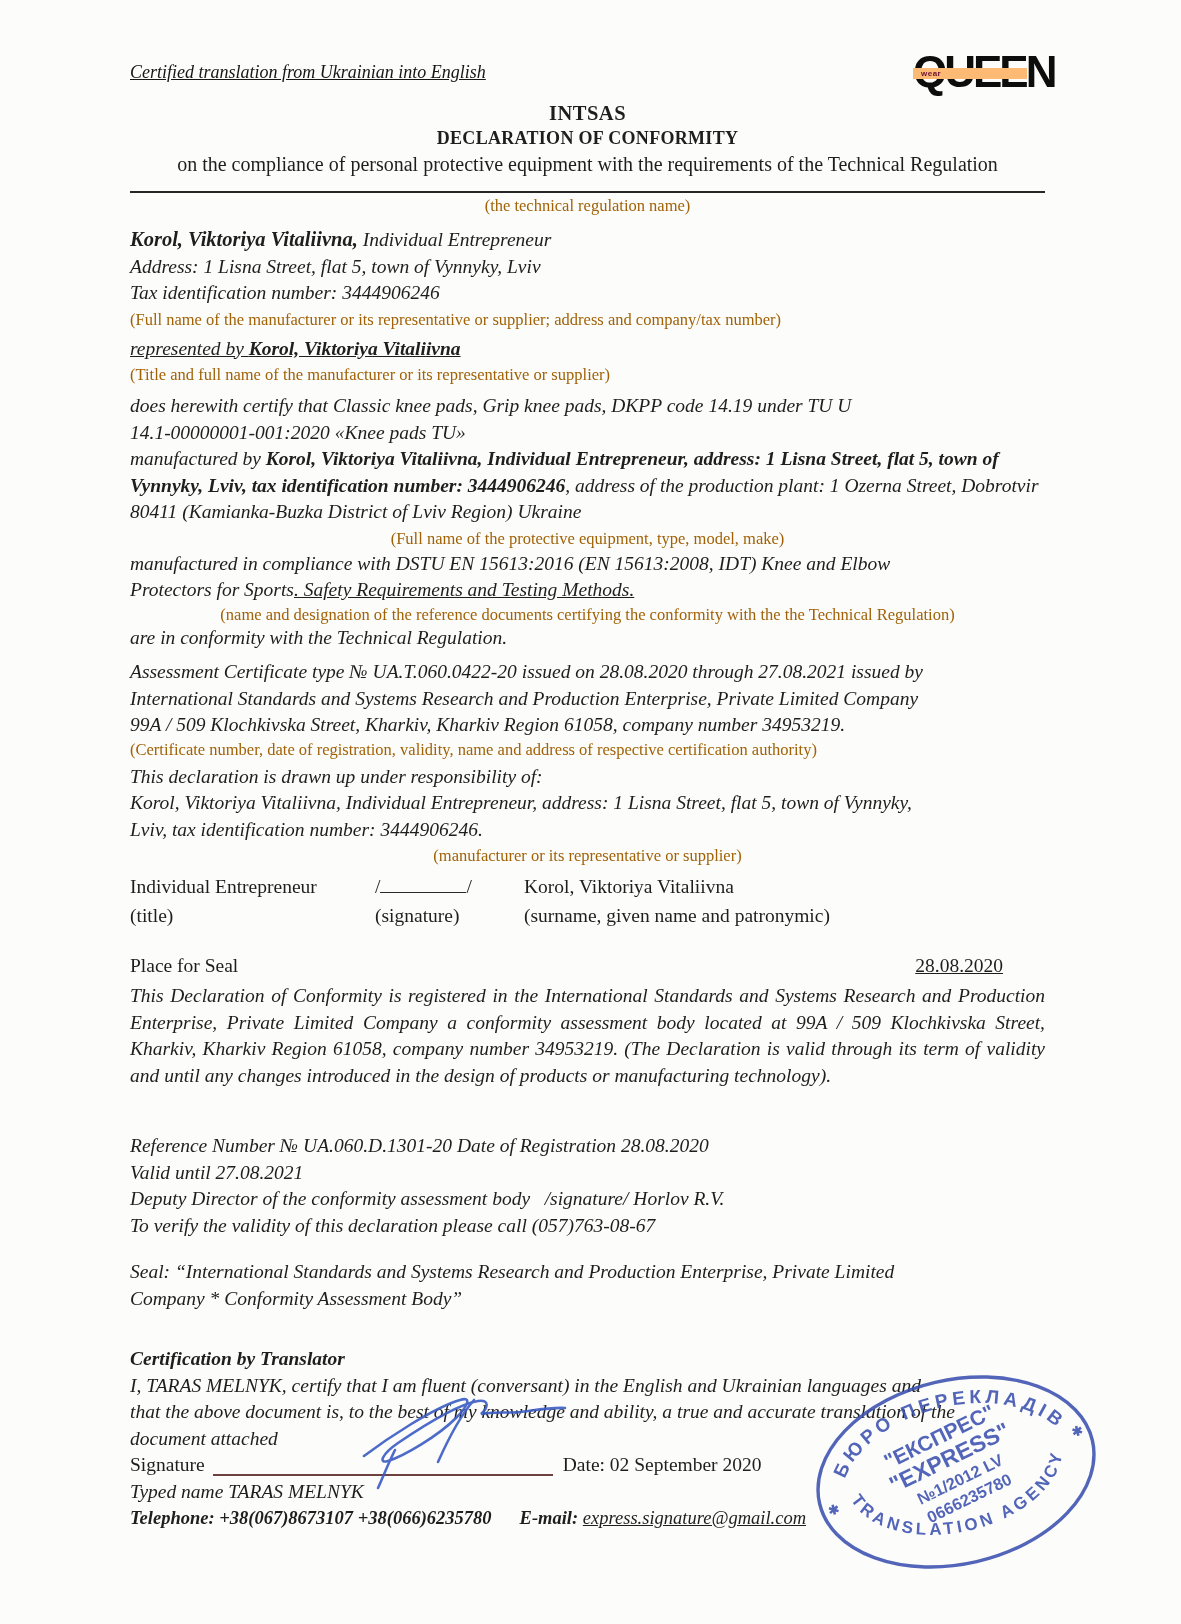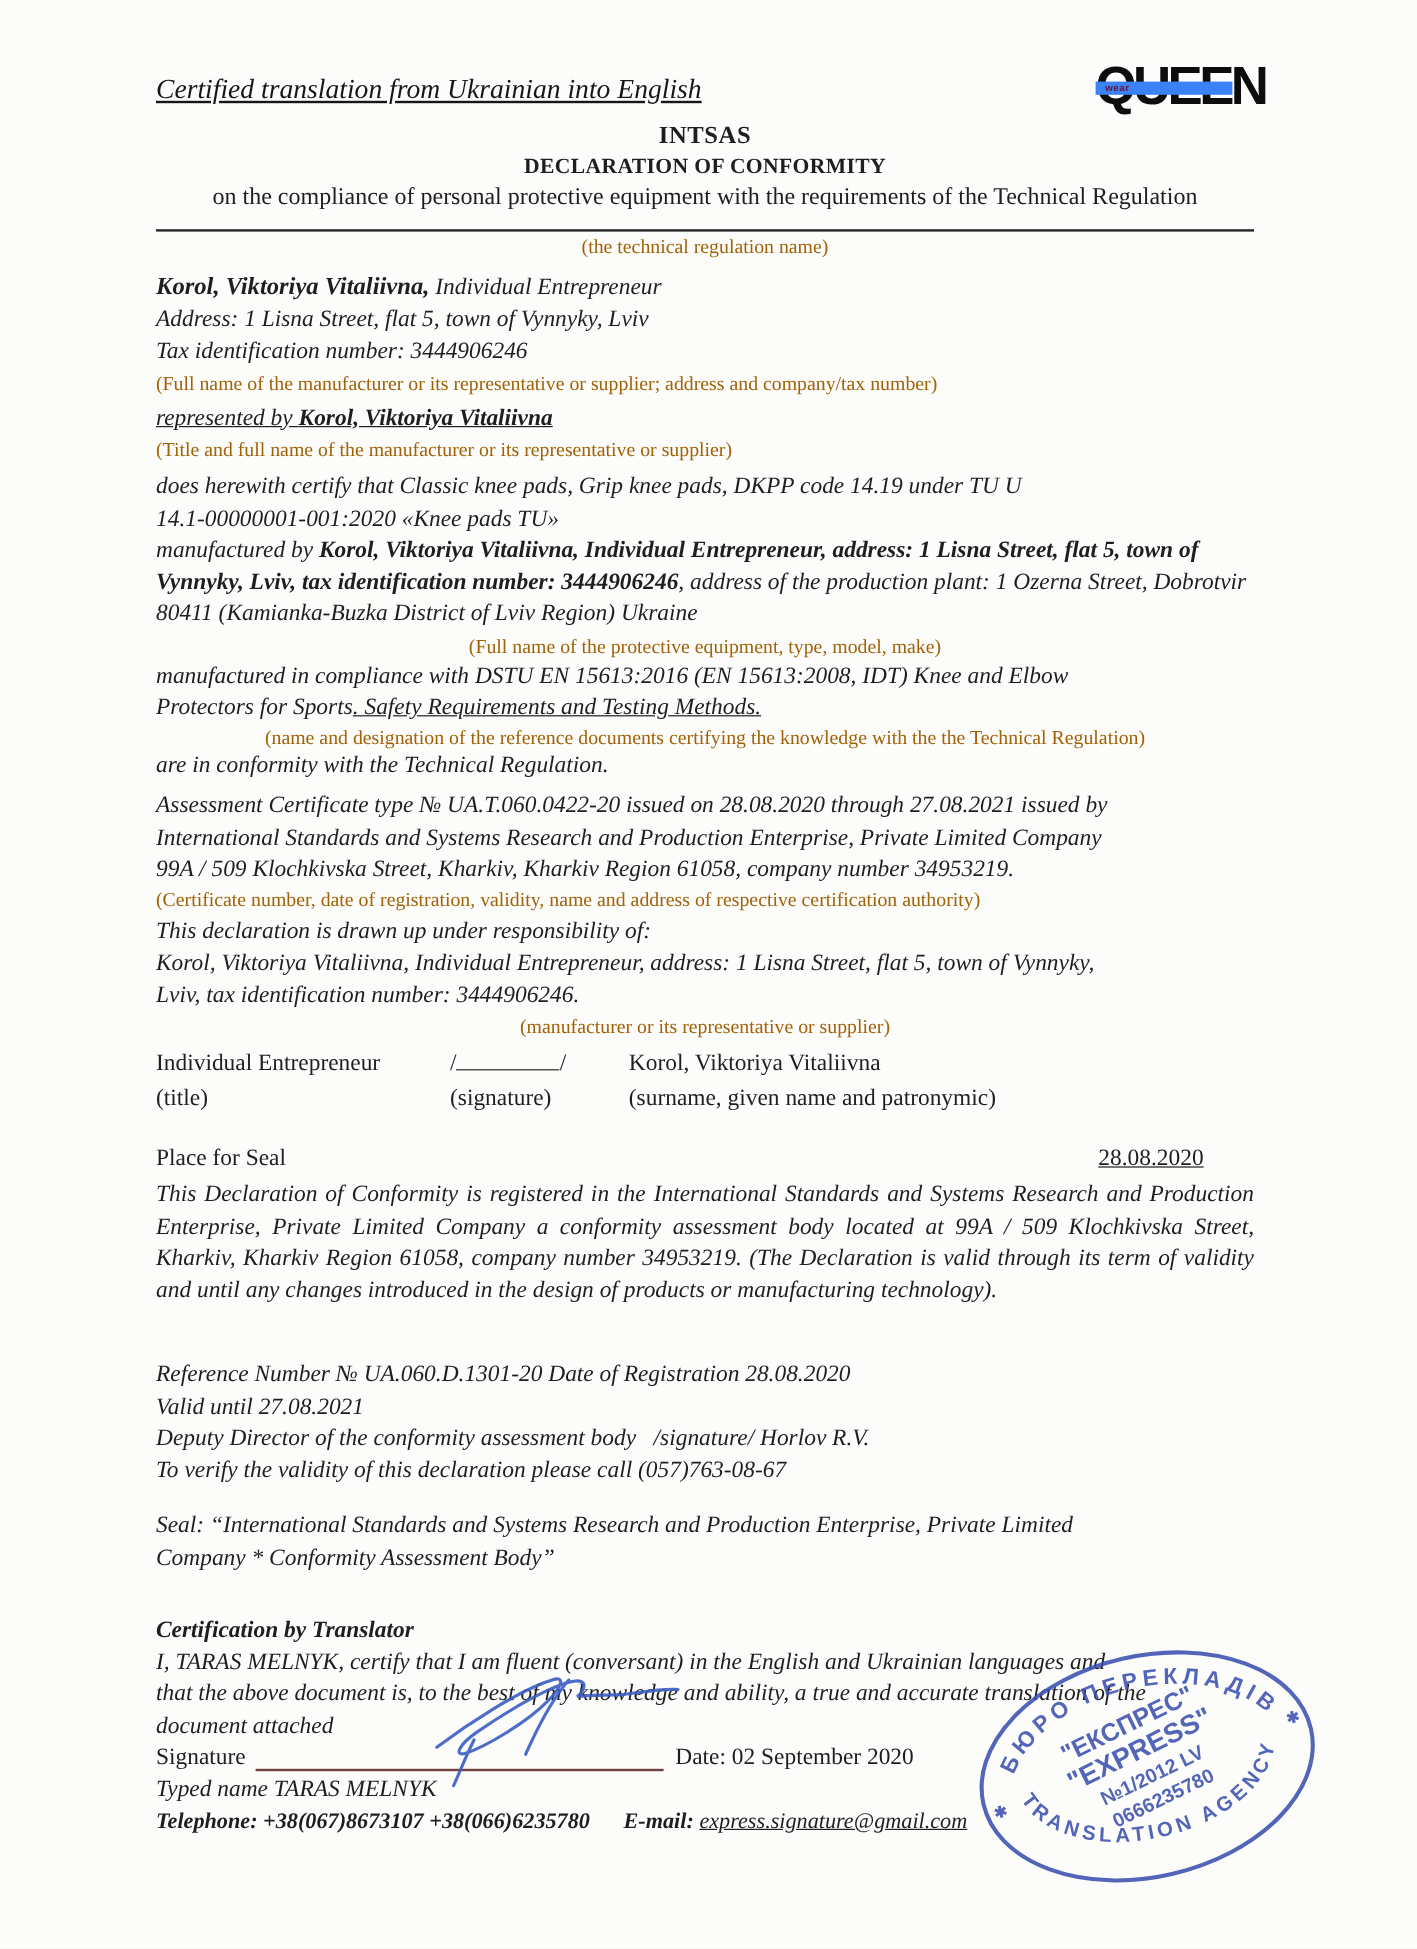--- a/index.html
+++ b/index.html
@@ -9,21 +9,21 @@
     font-family:"Liberation Serif", serif;
     color:#1e1e1e;
   }
   .page{
     position:relative;width:1181px;height:1624px;
     background:#fcfcfa;overflow:hidden;
   }
   .content{padding:50px 136px 0 130px;}
   .hdr-row{position:relative;height:46px;}
   .cert-line{
-    font-style:italic;font-size:23px;
+    font-style:italic;font-size:18px;
     text-decoration:underline;
     color:#161616;
     padding-top:12px;display:inline-block;
   }
   .logo{
     position:absolute;right:-18px;top:0px;width:150px;height:48px;
   }
   .logo-text{
     font-family:"Liberation Sans", sans-serif;
     font-weight:900;font-size:44px;line-height:44px;
@@ -86,21 +86,21 @@
 </head>
 <body>
 
 <div class="page">
   <div class="content">
 
     <div class="hdr-row">
       <span class="cert-line">Certified translation from Ukrainian into English</span>
       <div class="logo">
         <div class="logo-text">QUEEN</div>
-        <div class="logo-bar" style="background:#3b82f6">
+        <div class="logo-bar" style="background:#fdba74">
           <span class="logo-sub">wear</span>
         </div>
       </div>
     </div>
 
     <div class="title-block">
       <div class="t-org">INTSAS</div>
       <div class="t-head">DECLARATION OF CONFORMITY</div>
       <div class="t-sub">on the compliance of personal protective equipment with the requirements of the Technical Regulation</div>
       <div class="caption cap-c mt2">(the technical regulation name)</div>
@@ -117,21 +117,21 @@
     <div class="caption cap-l mt2">(Title and full name of the manufacturer or its representative or supplier)</div>
 
     <p class="body-txt ml mt8">does herewith certify that Classic knee pads, Grip knee pads, DKPP code 14.19 under TU U
 14.1-00000001-001:2020 «Knee pads TU»</p>
 
     <p class="body-txt"><span>manufactured by </span><span class="b">Korol, Viktoriya Vitaliivna, Individual Entrepreneur, address: 1 Lisna Street, flat 5, town of Vynnyky, Lviv, tax identification number: 3444906246</span><span>, address of the production plant: 1 Ozerna Street, Dobrotvir 80411 (Kamianka-Buzka District of Lviv Region) Ukraine</span></p>
     <div class="caption cap-c mt2">(Full name of the protective equipment, type, model, make)</div>
 
     <p class="body-txt mt2"><span class="ml">manufactured in compliance with DSTU EN 15613:2016 (EN 15613:2008, IDT) Knee and Elbow
 Protectors for Sports</span><span class="u">. Safety Requirements and Testing Methods.</span></p>
-    <div class="caption cap-c">(name and designation of the reference documents certifying the knowledge with the the Technical Regulation)</div>
+    <div class="caption cap-c">(name and designation of the reference documents certifying the conformity with the the Technical Regulation)</div>
     <p class="body-txt">are in conformity with the Technical Regulation.</p>
 
     <p class="body-txt ml mt8">Assessment Certificate type № UA.T.060.0422-20 issued on 28.08.2020 through 27.08.2021 issued by
 International Standards and Systems Research and Production Enterprise, Private Limited Company
 99A / 509 Klochkivska Street, Kharkiv, Kharkiv Region 61058, company number 34953219.</p>
     <div class="caption cap-l">(Certificate number, date of registration, validity, name and address of respective certification authority)</div>
 
     <p class="body-txt mt4">This declaration is drawn up under responsibility of:</p>
     <p class="body-txt ml">Korol, Viktoriya Vitaliivna, Individual Entrepreneur, address: 1 Lisna Street, flat 5, town of Vynnyky,
 Lviv, tax identification number: 3444906246.</p>

